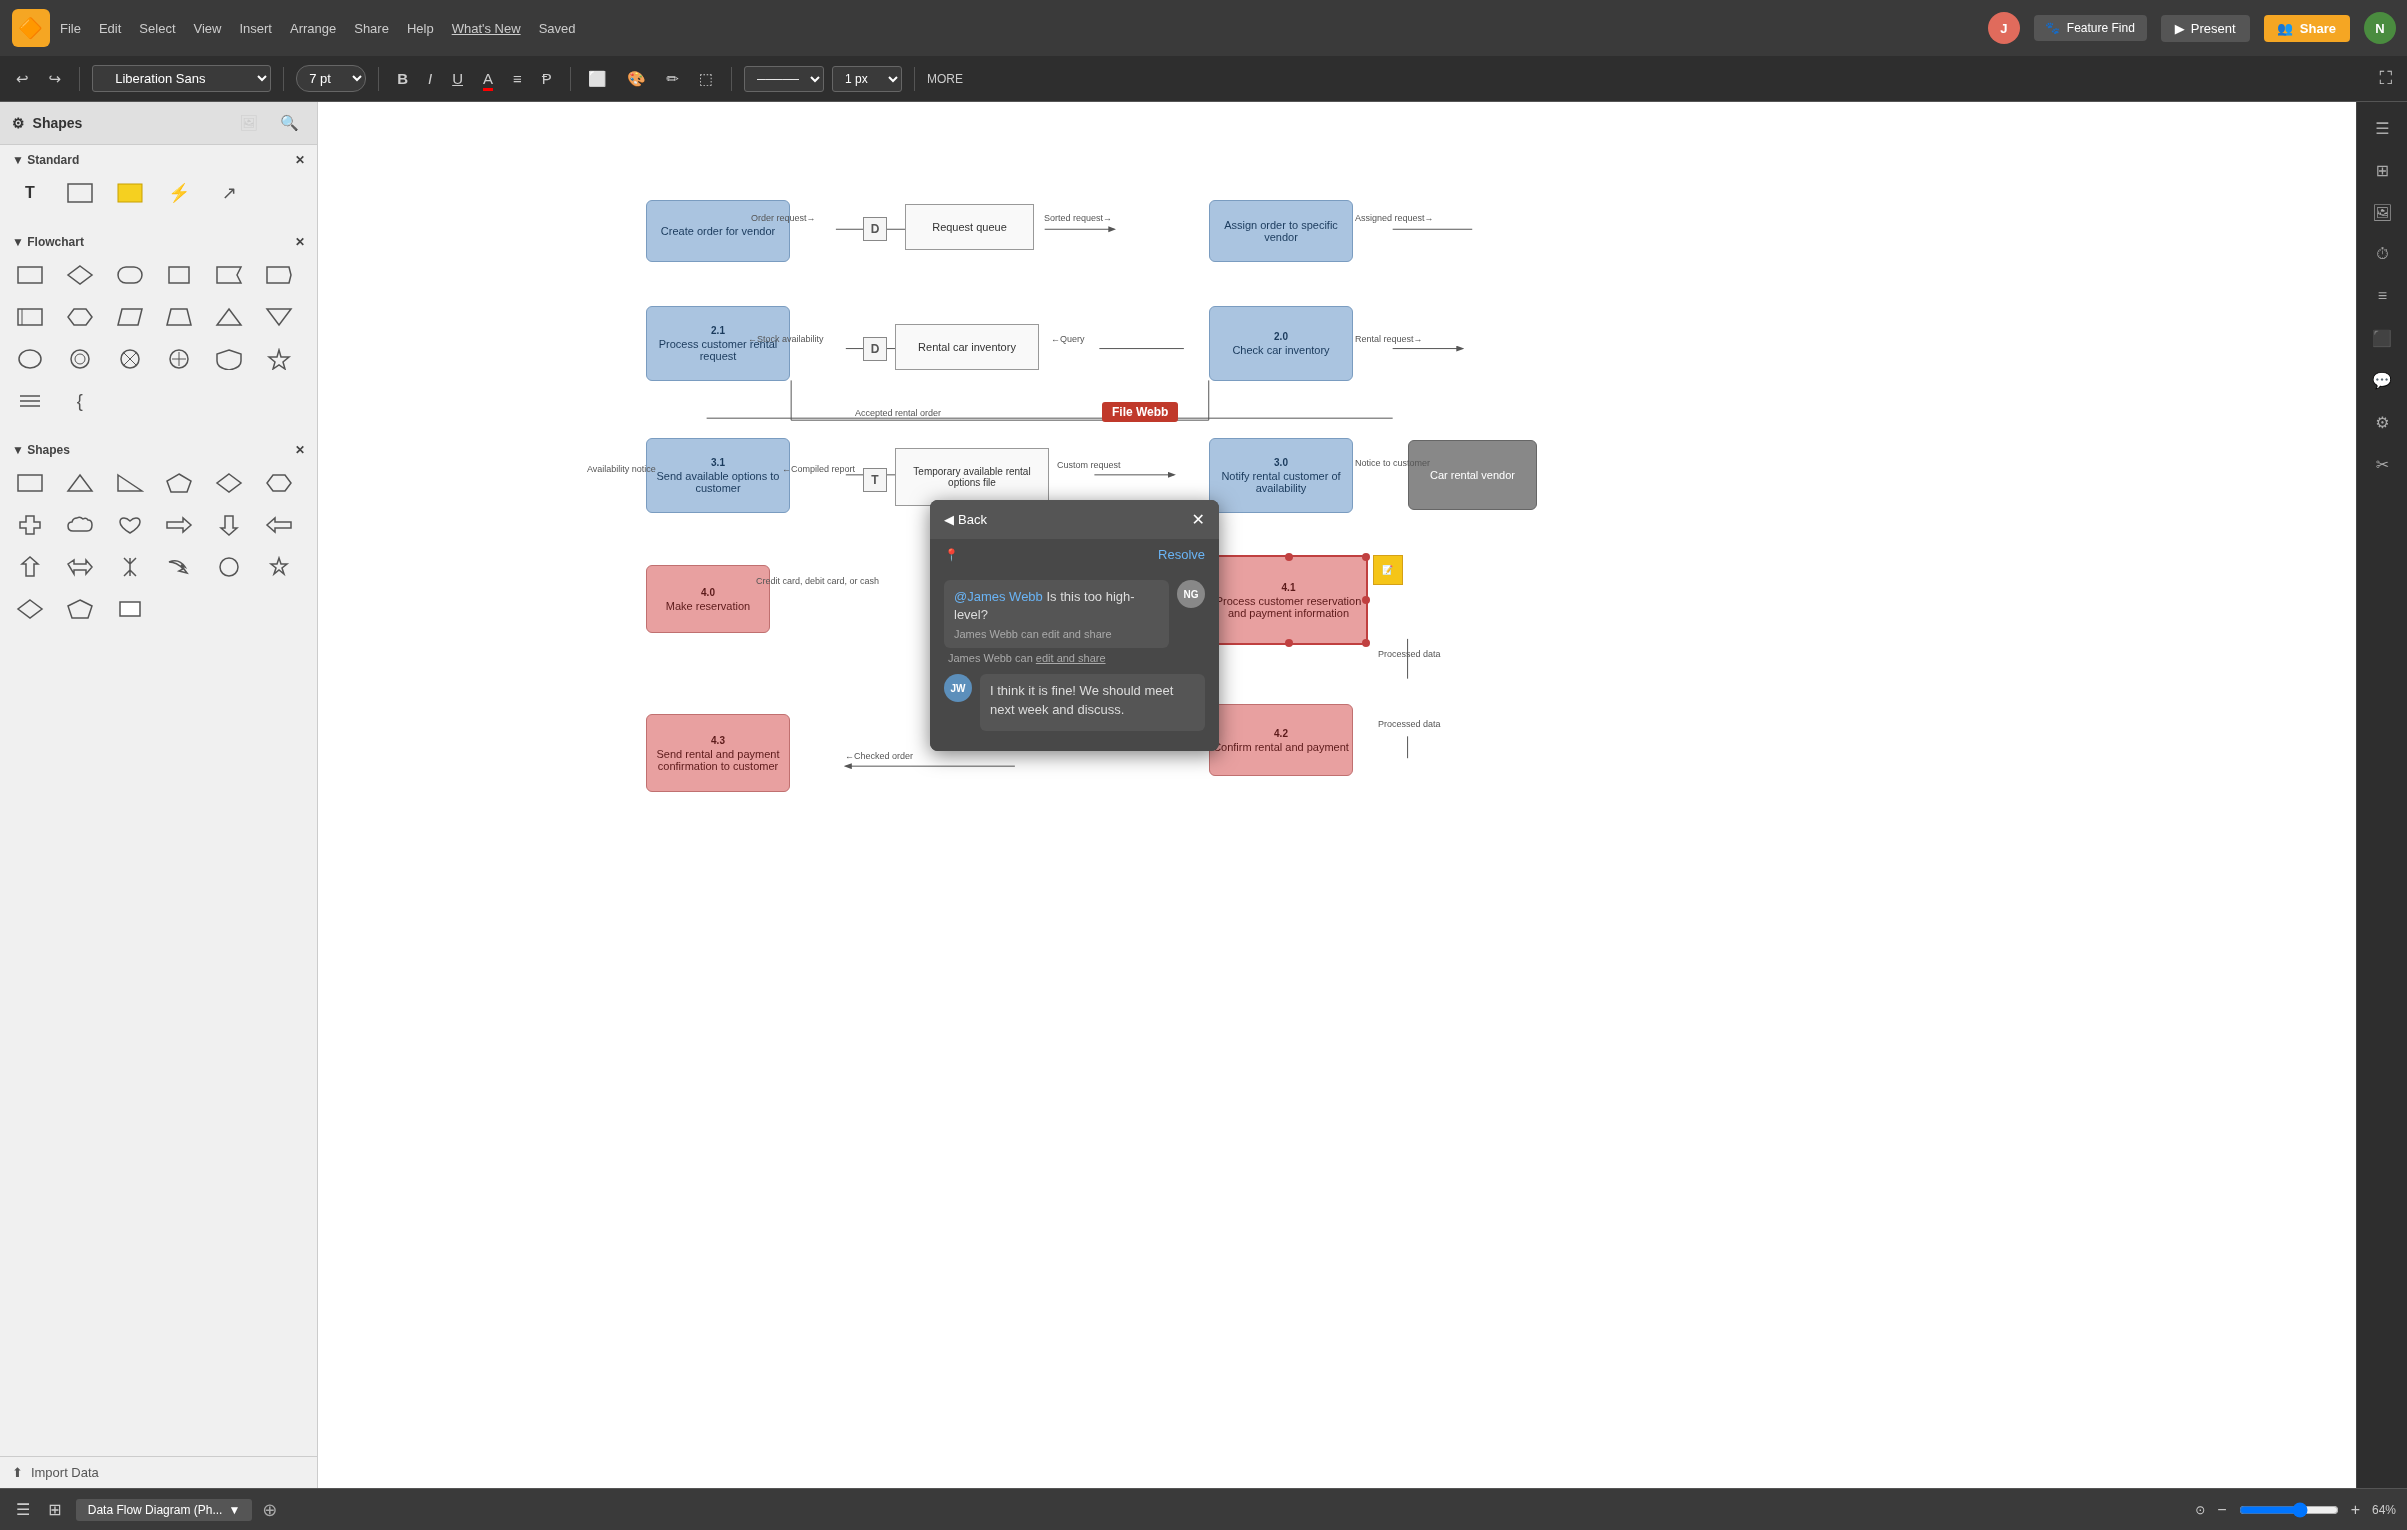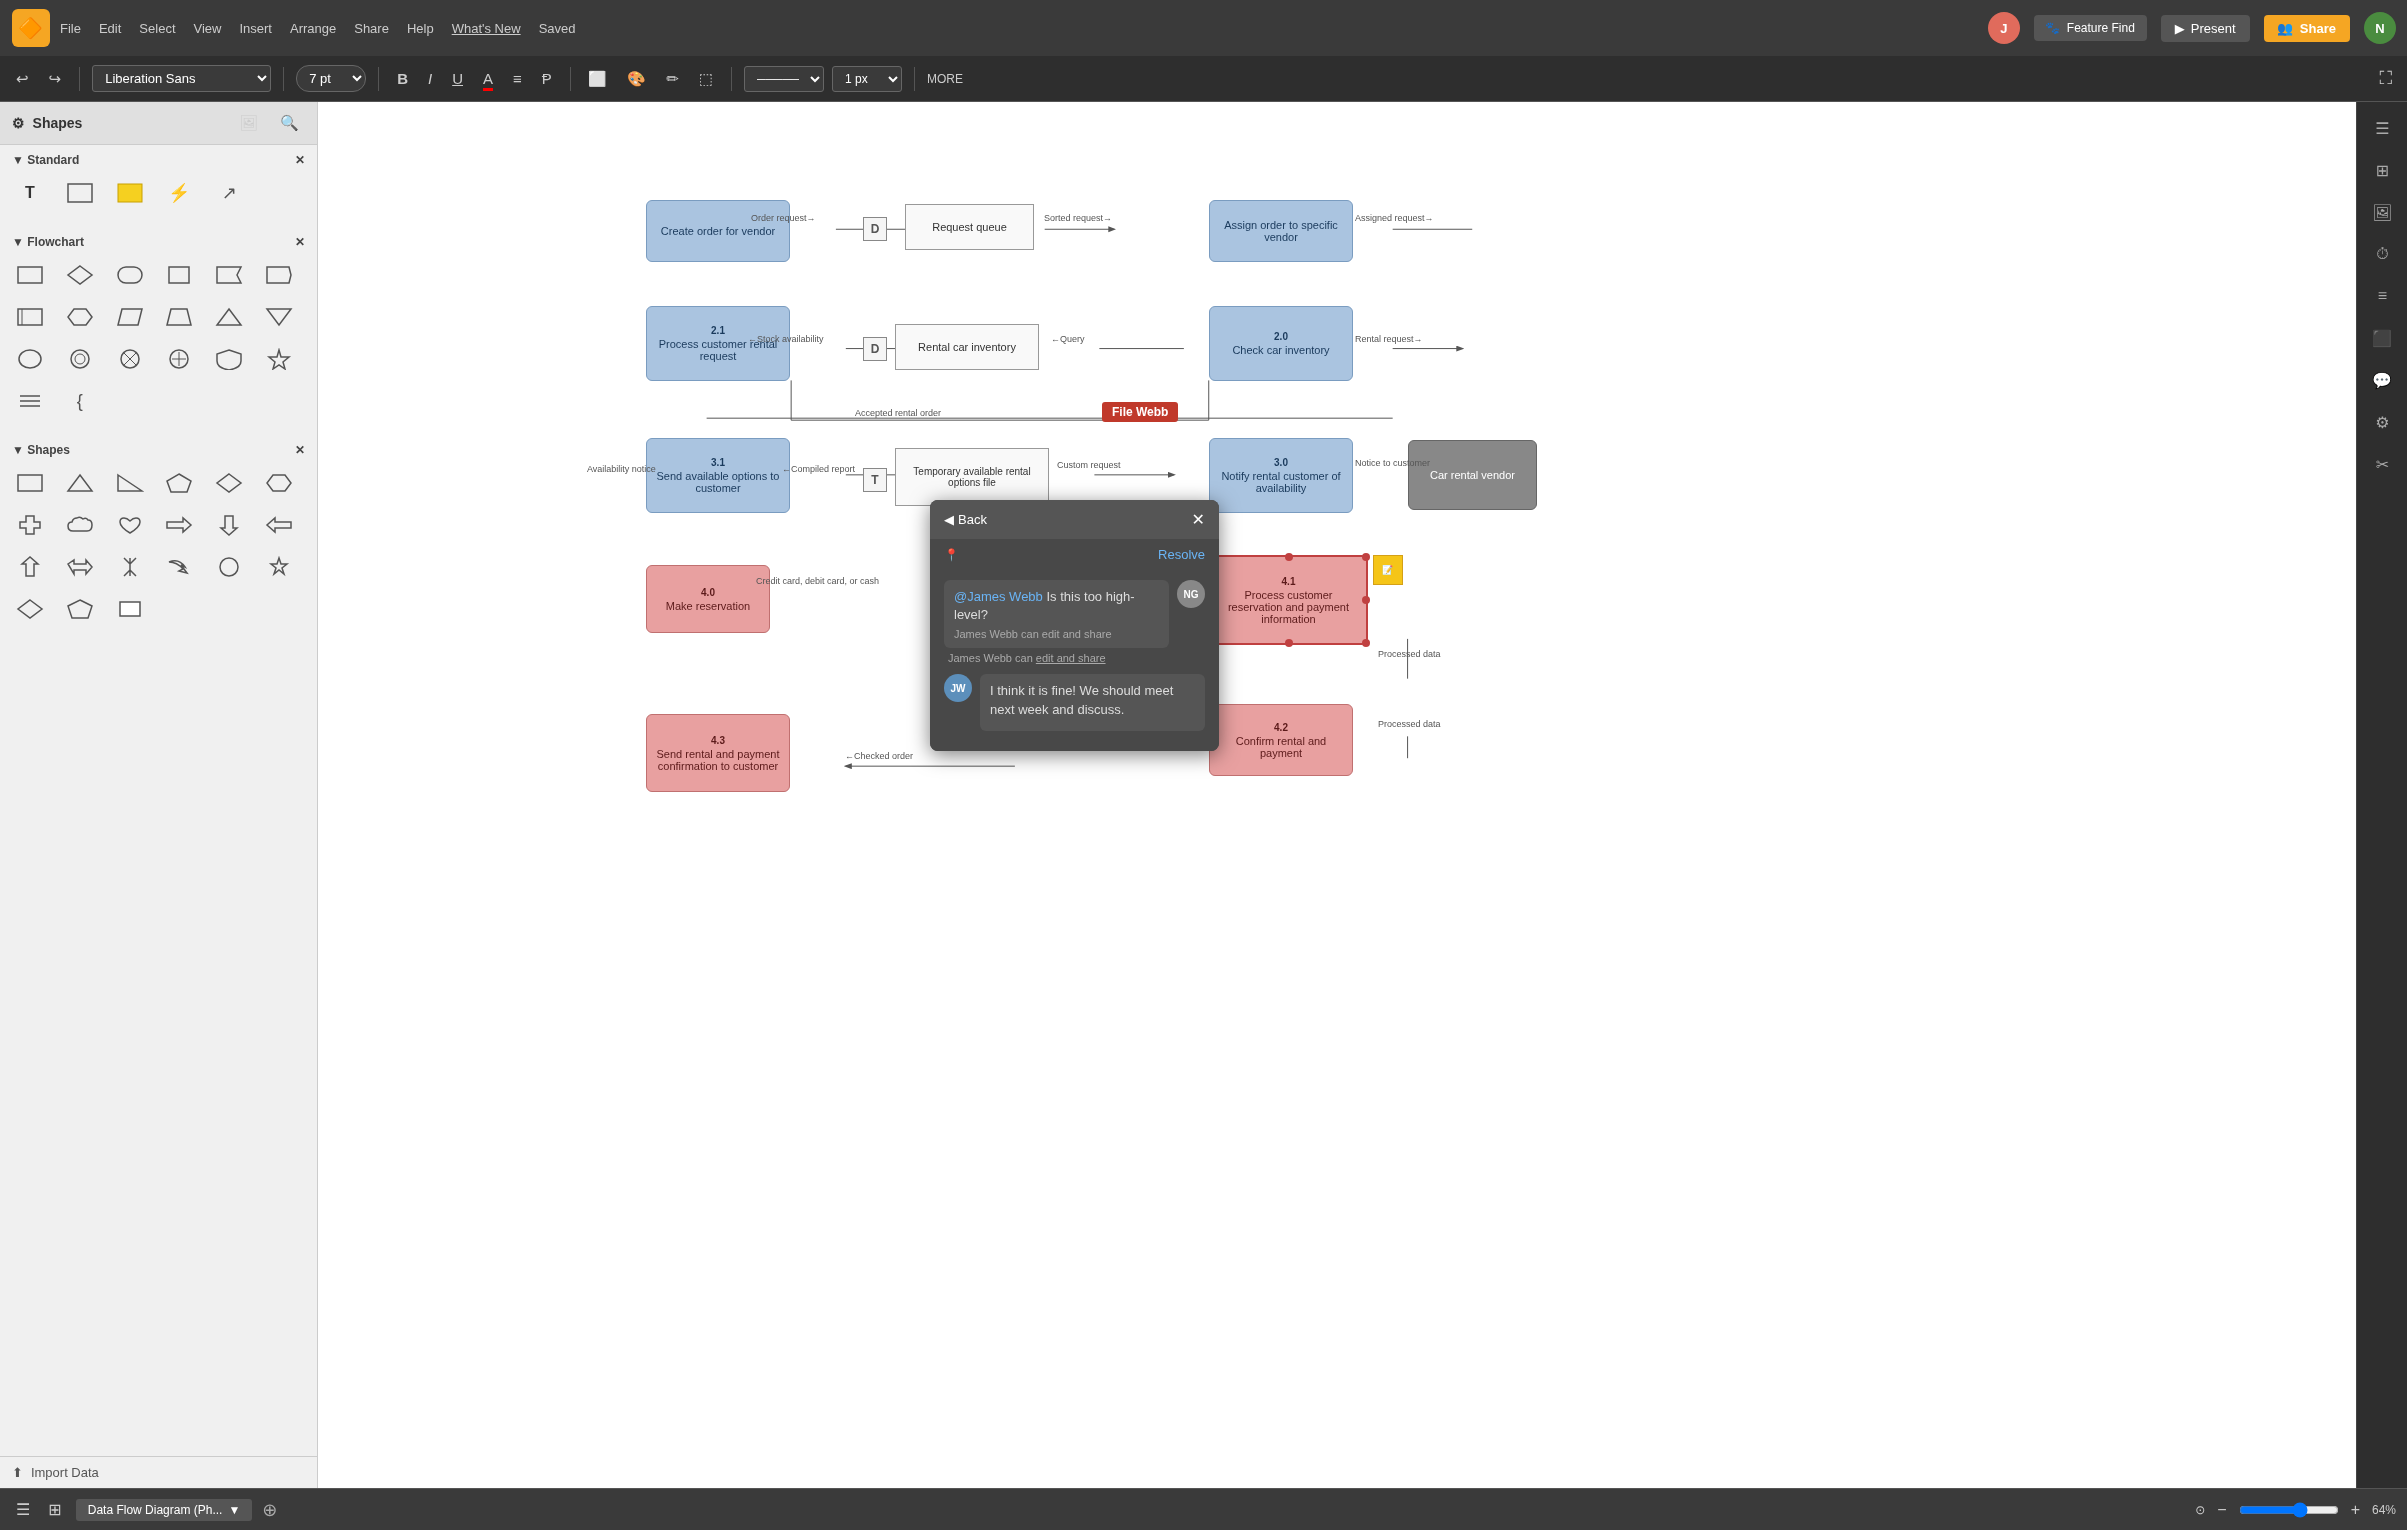--- a/index.html
+++ b/index.html
@@ -16,21 +16,21 @@
     #topbar-right { display: flex; align-items: center; gap: 14px; }
     .avatar-j { width: 32px; height: 32px; border-radius: 50%; background: #e06b5c; display: flex; align-items: center; justify-content: center; font-size: 13px; font-weight: bold; }
     .avatar-n { width: 32px; height: 32px; border-radius: 50%; background: #4a8c3f; display: flex; align-items: center; justify-content: center; font-size: 13px; font-weight: bold; }
     #feature-find-btn { display: flex; align-items: center; gap: 6px; background: #555; border: none; color: #fff; padding: 6px 12px; border-radius: 4px; cursor: pointer; font-size: 12px; }
     #present-btn { display: flex; align-items: center; gap: 6px; background: #555; border: none; color: #fff; padding: 6px 14px; border-radius: 4px; cursor: pointer; font-size: 13px; }
     #share-btn { display: flex; align-items: center; gap: 6px; background: #f5a623; border: none; color: #fff; padding: 6px 14px; border-radius: 4px; cursor: pointer; font-size: 13px; font-weight: bold; }
 
     
     #toolbar { display: flex; align-items: center; background: #2e2e2e; height: 46px; padding: 0 10px; gap: 8px; border-bottom: 1px solid #555; }
     .tb-btn { background: none; border: none; color: #ccc; cursor: pointer; padding: 4px 6px; font-size: 15px; border-radius: 3px; }
-    .font-select { background: #3a3a3a; border: 1px solid #666; color: #fff; padding: 4px 8px; border-radius: 3px; font-size: 13px; width: 179px; cursor: pointer; }
+    .font-select { background: #3a3a3a; border: 1px solid #666; color: #fff; padding: 4px 18px; border-radius: 3px; font-size: 13px; width: 179px; cursor: pointer; }
     .size-select { background: #3a3a3a; border: 1px solid #666; color: #fff; padding: 4px 8px; border-radius: 13px; font-size: 13px; width: 70px; cursor: pointer; }
     .tb-sep { width: 1px; height: 24px; background: #555; margin: 0 4px; }
     .tb-more { color: #ccc; font-size: 12px; cursor: pointer; }
     .tb-expand { color: #ccc; font-size: 18px; cursor: pointer; }
 
     
     #main { display: flex; height: calc(1530px - 56px - 46px - 42px); }
 
     
     #left-panel { width: 318px; background: #f0f0f0; border-right: 1px solid #ccc; display: flex; flex-direction: column; color: #333; overflow-y: auto; flex-shrink: 0; }
@@ -54,21 +54,21 @@
     
     #bottom-bar { height: 42px; background: #3a3a3a; display: flex; align-items: center; padding: 0 12px; gap: 10px; border-top: 1px solid #555; }
     .bb-btn { background: none; border: none; color: #ccc; cursor: pointer; font-size: 16px; padding: 4px; }
     #tab-title { background: #555; color: #fff; padding: 4px 12px; border-radius: 3px; font-size: 12px; display: flex; align-items: center; gap: 6px; cursor: pointer; }
     .bb-plus { color: #aaa; font-size: 18px; cursor: pointer; }
     #zoom-area { margin-left: auto; display: flex; align-items: center; gap: 8px; color: #ccc; font-size: 12px; }
     #zoom-slider { width: 100px; }
     #zoom-level { font-size: 12px; color: #ccc; }
 
     
-    .node { position: absolute; border-radius: 6px; display: flex; flex-direction: column; align-items: center; justify-content: center; text-align: center; font-size: 12px; padding: 6px; cursor: pointer; }
+    .node { position: absolute; border-radius: 6px; display: flex; flex-direction: column; align-items: center; justify-content: center; text-align: center; font-size: 12px; cursor: pointer; }
     .node-blue { background: #aac4e0; border: 1px solid #7a9cc0; color: #1a3a5c; }
     .node-pink { background: #e8a0a0; border: 1px solid #c07070; color: #5c1a1a; }
     .node-gray { background: #888; border: 1px solid #666; color: #fff; }
     .node-pink.selected { border: 2px solid #c04040; }
     .node-label-small { font-size: 10px; font-weight: bold; margin-bottom: 2px; }
     .node-label-main { font-size: 11px; }
 
     .flow-label { position: absolute; font-size: 9px; color: #555; white-space: nowrap; background: transparent; pointer-events: none; }
 
     

